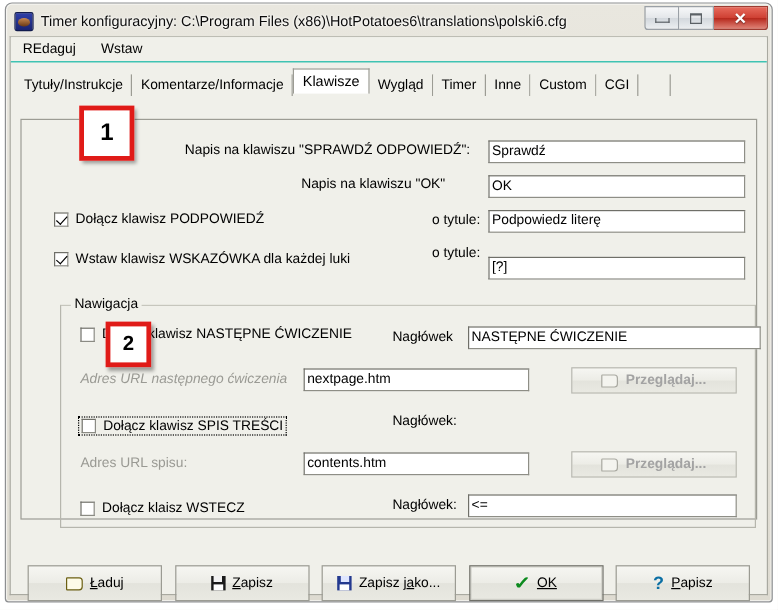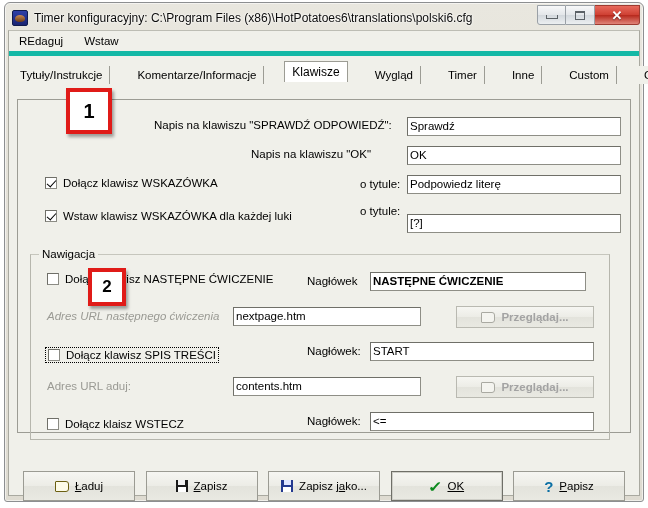--- a/index.html
+++ b/index.html
@@ -112,38 +112,37 @@
     border-top-color: #bdbdb4;
     box-sizing: border-box;
   }
 
   .menubar {
     height: 20px;
     background: #f0f0ea;
     display: flex;
     align-items: center;
     padding-left: 8px;
-    border-bottom: 5px solid #14b8a6;
+    border-bottom: 1px solid #14b8a6;
   }
   .menu-item {
     font-size: 11.5px;
     padding: 2px 9px 2px 2px;
     margin-right: 10px;
     color: #000;
     cursor: default;
   }
 
   
   .tabstrip {
     position: relative;
     height: 23px;
     margin: 3px 4px 0 4px;
     display: flex;
     align-items: flex-end;
-    gap: 20px;
   }
   .tab {
     position: relative;
     font-size: 11.5px;
     height: 18px;
     line-height: 18px;
     padding: 0 7px;
     background: #f0f0ea;
     border-right: 1px solid #9c9c94;
     color: #000;
@@ -383,60 +382,59 @@
       </div>
 
       <div class="row" style="left:0; top:46px; width:100%;">
         <div class="lbl" style="position:absolute; left:233px; top:2px;">Napis na klawiszu "OK"</div>
         <div class="txt" style="position:absolute; left:389px; top:0; width:214px;">OK</div>
       </div>
 
       <div class="row" style="left:0; top:75px; width:100%;">
         <div style="position:absolute; left:27px; top:2px; display:flex; align-items:center;">
           <span class="cb checked"></span>
-          <span class="lbl">Dołącz klawisz WSKAZÓWKA</span>
+          <span class="lbl">Dołącz klawisz PODPOWIEDŹ</span>
         </div>
         <div class="lbl" style="position:absolute; left:342px; top:3px;">o tytule:</div>
         <div class="txt" style="position:absolute; left:389px; top:0; width:214px;">Podpowiedz literę</div>
       </div>
 
       <div class="row" style="left:0; top:105px; width:100%;">
         <div style="position:absolute; left:27px; top:5px; display:flex; align-items:center;">
           <span class="cb checked"></span>
           <span class="lbl">Wstaw klawisz WSKAZÓWKA dla każdej luki</span>
         </div>
         <div class="lbl" style="position:absolute; left:342px; top:0px;">o tytule:</div>
         <div class="txt" style="position:absolute; left:389px; top:9px; width:214px;">[?]</div>
       </div>
 
-      <div class="group" style="left:12px; top:154px; width:580px; height:186px;">
+      <div class="group" style="left:32px; top:154px; width:580px; height:186px;">
         <div class="group-title">Nawigacja</div>
 
         <div style="position:absolute; left:16px; top:18px; display:flex; align-items:center;">
           <span class="cb"></span>
           <span class="lbl">Dołącz klawisz NASTĘPNE ĆWICZENIE</span>
         </div>
         <div class="lbl" style="position:absolute; left:276px; top:20px;text-align:right;">Nagłówek</div>
-        <div class="txt" style="position:absolute; left:339px; top:17px; width:216px;font-weight:bold;">NASTĘPNE ĆWICZENIE</div>
+        <div class="txt" style="position:absolute; left:339px; top:17px; width:244px;">NASTĘPNE ĆWICZENIE</div>
 
         <div class="lbl dis" style="position:absolute; left:16px; top:55px;font-style:italic;">Adres URL następnego ćwiczenia</div>
         <div class="txt" style="position:absolute; left:202px; top:52px; width:188px;">nextpage.htm</div>
         <div class="btn dis" style="position:absolute; left:425px; top:51px; width:138px; height:22px;">
           <span class="ico-folder gray"></span>
           <span>Przeglądaj...</span>
         </div>
 
         <div class="focus-dots" style="position:absolute; left:16px; top:94px; display:flex; align-items:center; padding:0 1px;">
           <span class="cb"></span>
           <span class="lbl">Dołącz klawisz SPIS TREŚCI</span>
         </div>
         <div class="lbl" style="position:absolute; left:276px; top:90px;">Nagłówek:</div>
-        <div class="txt" style="position:absolute; left:339px; top:87px; width:224px;">START</div>
-
-        <div class="lbl dis" style="position:absolute; left:16px; top:125px;">Adres URL aduj:</div>
+
+        <div class="lbl dis" style="position:absolute; left:16px; top:125px;">Adres URL spisu:</div>
         <div class="txt" style="position:absolute; left:202px; top:122px; width:188px;">contents.htm</div>
         <div class="btn dis" style="position:absolute; left:425px; top:121px; width:138px; height:22px;">
           <span class="ico-folder gray"></span>
           <span>Przeglądaj...</span>
         </div>
 
         <div style="position:absolute; left:16px; top:163px; display:flex; align-items:center;">
           <span class="cb"></span>
           <span class="lbl">Dołącz klaisz WSTECZ</span>
         </div>

